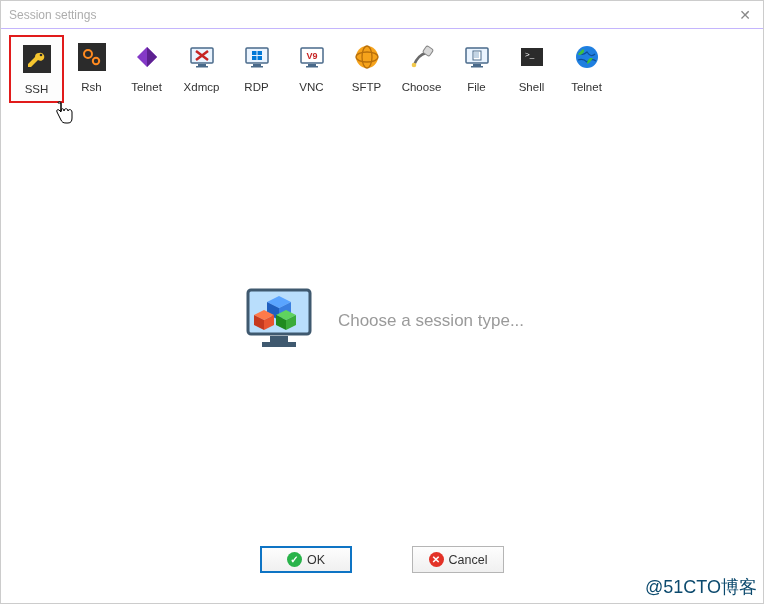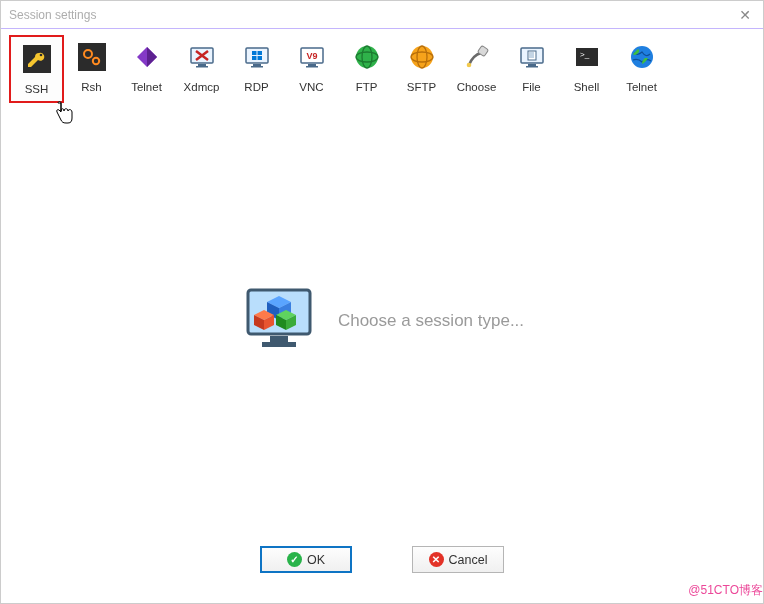--- a/index.html
+++ b/index.html
@@ -90,22 +90,22 @@
   .btn.ok { border: 2px solid #0e74c4; }
   .btn .circ {
     width: 15px; height: 15px; border-radius: 50%;
     display: flex; align-items: center; justify-content: center;
     color: #fff; font-size: 10px; font-weight: bold;
   }
   .btn .circ.green { background: #29b34a; }
   .btn .circ.red { background: #e33227; }
   .watermark {
     position: absolute;
-    right: 0; bottom: 4px;
-    color: #ec4899; font-size: 12px;
+    right: 6px; bottom: 4px;
+    color: #0c4a6e; font-size: 18px;
   }
   .cursor-hand {
     position: absolute;
     left: 53px; top: 100px;
     font-size: 18px;
     color: #000; 
     pointer-events:none;
   }
 </style>
 </head>
@@ -184,30 +184,20 @@
         <svg width="28" height="28">
             <rect x="3" y="5" width="22" height="15" rx="1" fill="#fff" stroke="#4a6a8a" stroke-width="1.5"></rect>
             <rect x="10" y="21" width="8" height="2" fill="#4a6a8a"></rect>
             <rect x="8" y="23" width="12" height="1.5" fill="#4a6a8a"></rect>
             <text x="14" y="16" font-size="9" font-weight="bold" text-anchor="middle" fill="#c62424">V9</text>
           </svg>
       </span>
       <span class="label">VNC</span>
     </div>
 
-    <div class="session-item">
-      <span class="icon-box">
-        <svg width="28" height="28">
-            <circle cx="14" cy="14" r="11" fill="#2fb24a"></circle>
-            <ellipse cx="14" cy="14" rx="11" ry="5" fill="none" stroke="#1c7a30" stroke-width="1.3"></ellipse>
-            <ellipse cx="14" cy="14" rx="5" ry="11" fill="none" stroke="#1c7a30" stroke-width="1.3"></ellipse>
-          </svg>
-      </span>
-      <span class="label">FTP</span>
-    </div>
 
     <div class="session-item">
       <span class="icon-box">
         <svg width="28" height="28">
             <circle cx="14" cy="14" r="11" fill="#f6a31b"></circle>
             <ellipse cx="14" cy="14" rx="11" ry="5" fill="none" stroke="#b86f0b" stroke-width="1.3"></ellipse>
             <ellipse cx="14" cy="14" rx="5" ry="11" fill="none" stroke="#b86f0b" stroke-width="1.3"></ellipse>
           </svg>
       </span>
       <span class="label">SFTP</span>

